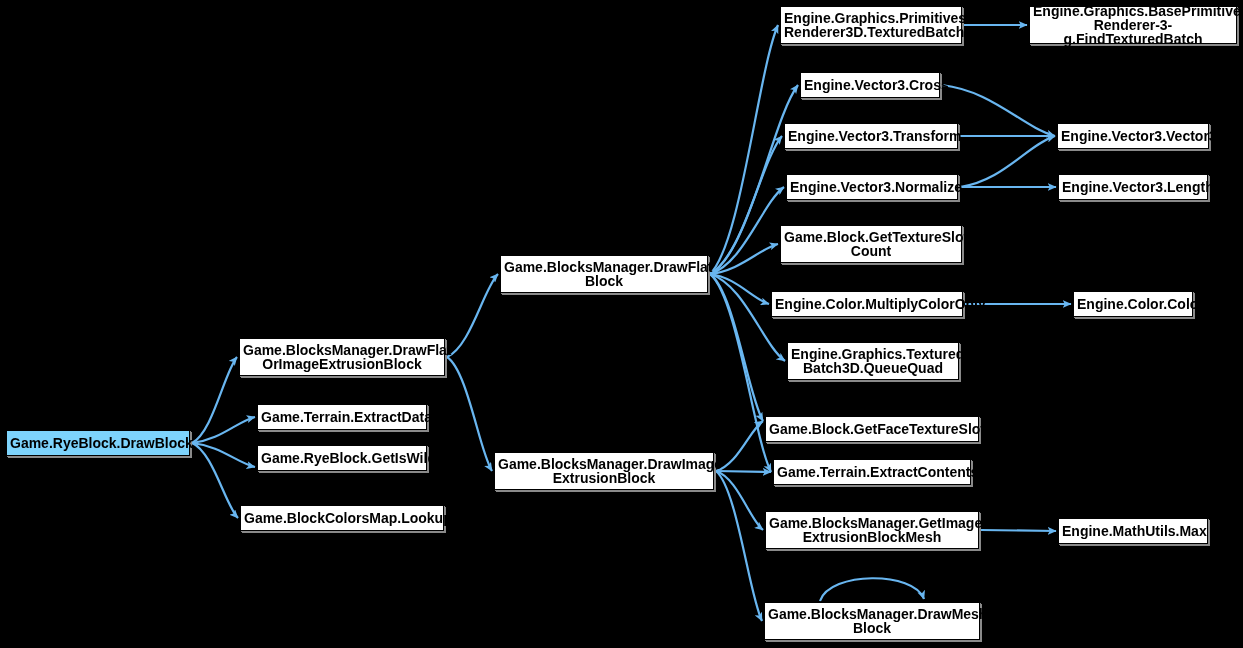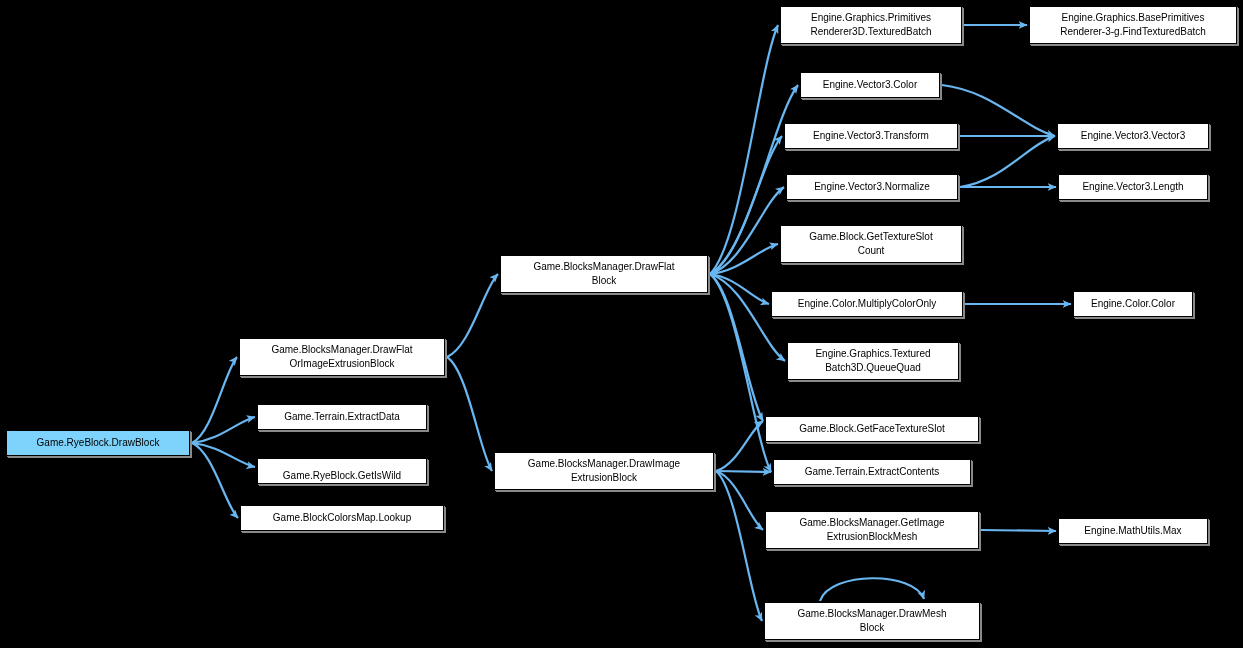--- a/index.html
+++ b/index.html
@@ -4,22 +4,22 @@
 <style>
   html,body{margin:0;padding:0;background:#000;}
   body{width:1243px;height:648px;overflow:hidden;
        font-family:"Liberation Sans","DejaVu Sans",sans-serif;}
   #graph{position:relative;width:1243px;height:648px;background:#000;}
   svg#edges{position:absolute;left:0;top:0;width:1243px;height:648px;}
   .node{position:absolute;box-sizing:border-box;background:#ffffff;
         border:1px solid #000000;
         box-shadow:1px 1px 0 0 #8a8a8a, 2px 2px 0 0 #8a8a8a;
         display:flex;align-items:center;justify-content:center;
-        text-align:center;color:#000;font-size:10px;line-height:14px;
-        letter-spacing:0px;padding:0 3px;}
+        text-align:center;color:#000;font-size:14px;line-height:14px;
+        letter-spacing:0px;padding:0 3px;font-weight:bold;}
   .node.root{background:#b3b3b3;}
   .node .lbl{display:block;width:100%;white-space:pre-line;}
 </style>
 </head>
 <body>
 
 <div id="graph">
   <svg id="edges" viewBox="0 0 1243 648" xmlns="http://www.w3.org/2000/svg">
       <defs>
         <marker id="ah" markerWidth="9" markerHeight="8" refX="8.4" refY="4" orient="auto" markerUnits="userSpaceOnUse">
@@ -58,40 +58,40 @@
       <div class="node root" style="left: 6px; top: 430px; width: 184px; height: 26px; background: #7dd3fc;">
         <span class="lbl">Game.RyeBlock.DrawBlock</span>
       </div>
       <div class="node" style="left: 239px; top: 338px; width: 206px; height: 38px;">
         <span class="lbl">Game.BlocksManager.DrawFlat
 OrImageExtrusionBlock</span>
       </div>
       <div class="node" style="left: 257px; top: 404px; width: 170px; height: 26px;">
         <span class="lbl">Game.Terrain.ExtractData</span>
       </div>
-      <div class="node" style="left: 257px; top: 458px; width: 170px; height: 26px; align-items: flex-end;">
+      <div class="node" style="left: 257px; top: 445px; width: 170px; height: 26px;">
         <span class="lbl">Game.RyeBlock.GetIsWild</span>
       </div>
       <div class="node" style="left: 240px; top: 505px; width: 204px; height: 26px;">
         <span class="lbl">Game.BlockColorsMap.Lookup</span>
       </div>
       <div class="node" style="left: 500px; top: 255px; width: 208px; height: 38px;">
         <span class="lbl">Game.BlocksManager.DrawFlat
 Block</span>
       </div>
       <div class="node" style="left: 494px; top: 452px; width: 220px; height: 38px; justify-content: center;">
         <span class="lbl">Game.BlocksManager.DrawImage
 ExtrusionBlock</span>
       </div>
       <div class="node" style="left: 780px; top: 6px; width: 182px; height: 38px;">
         <span class="lbl">Engine.Graphics.Primitives
 Renderer3D.TexturedBatch</span>
       </div>
       <div class="node" style="left: 800px; top: 72px; width: 140px; height: 26px;">
-        <span class="lbl">Engine.Vector3.Color</span>
+        <span class="lbl">Engine.Vector3.Cross</span>
       </div>
       <div class="node" style="left: 784px; top: 123px; width: 174px; height: 26px;">
         <span class="lbl">Engine.Vector3.Transform</span>
       </div>
       <div class="node" style="left: 786px; top: 174px; width: 172px; height: 26px;">
         <span class="lbl">Engine.Vector3.Normalize</span>
       </div>
       <div class="node" style="left: 780px; top: 225px; width: 182px; height: 38px;">
         <span class="lbl">Game.Block.GetTextureSlot
 Count</span>

